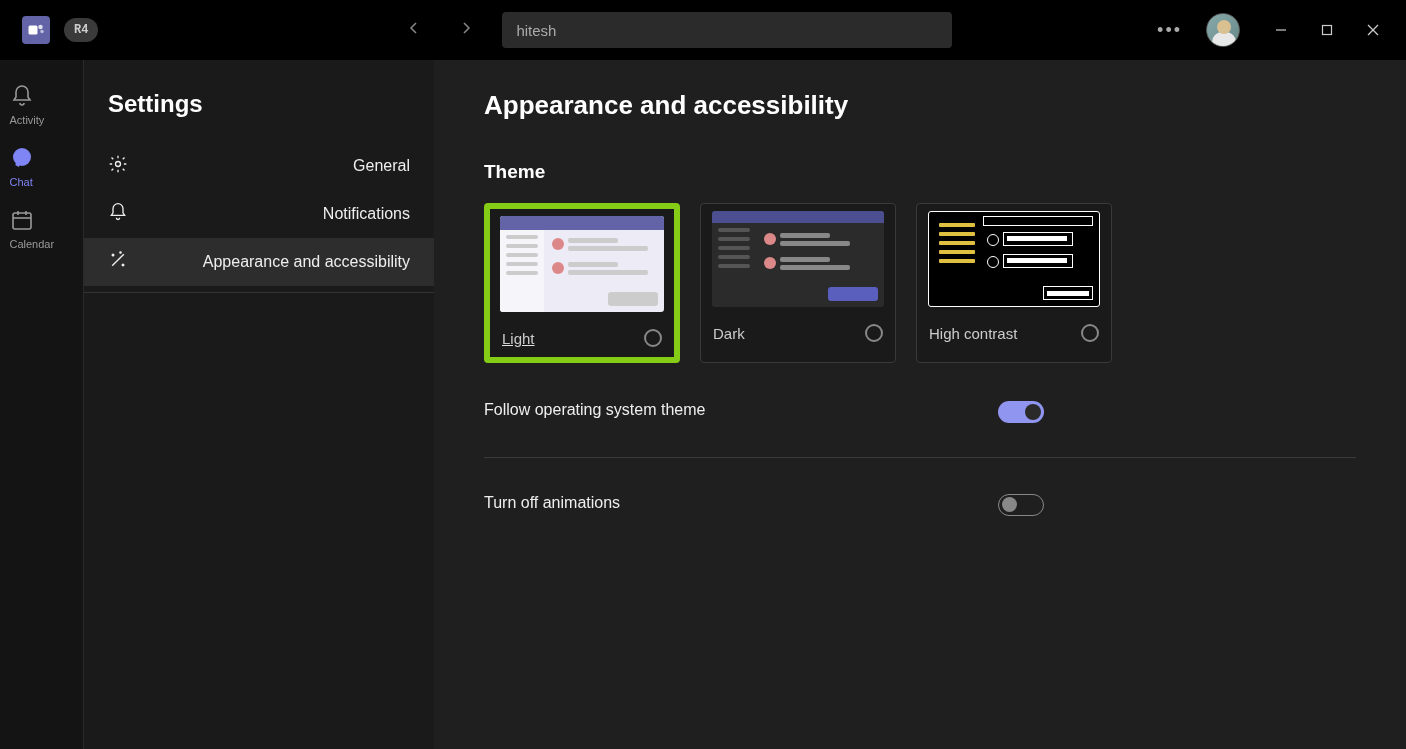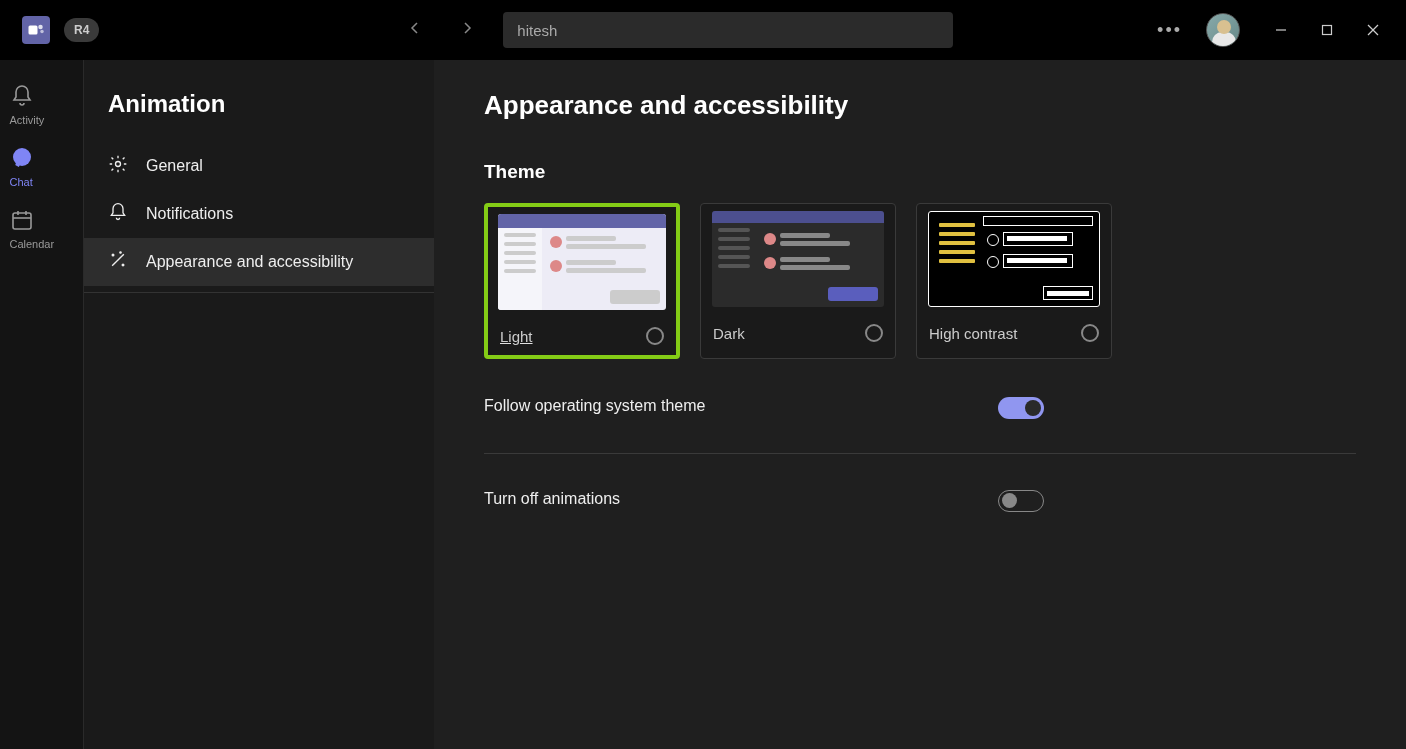--- a/index.html
+++ b/index.html
@@ -30,20 +30,21 @@
     }
     .app-icon svg { width: 18px; height: 18px; }
     .org-badge {
       background: #3a3a3a;
       color: #ccc;
       font-size: 12px;
       padding: 5px 10px;
       border-radius: 12px;
       margin-left: 14px;
       font-weight: 600;
+      font-family: Liberation Mono, monospace;
     }
     .nav-arrows { display: flex; gap: 20px; margin-left: 300px; }
     .nav-arrow {
       color: #888;
       cursor: pointer;
       padding: 8px;
     }
     .searchbox {
       flex: 0 0 450px;
       height: 36px;
@@ -128,20 +129,21 @@
     }
     .settings-nav { list-style: none; }
     .settings-nav li {
       display: flex;
       align-items: center;
       gap: 18px;
       padding: 12px 24px;
       font-size: 16px;
       color: #eee;
       cursor: pointer;
+      justify-content: space-between;
     }
     .settings-nav li.active { background: #2d2d2d; }
     .settings-nav li svg { width: 20px; height: 20px; flex-shrink: 0; }
     .settings-divider { border-top: 1px solid #333; margin: 6px 0;}
     .content {
       flex: 1;
       padding: 30px 50px;
       background: #1f1f1f;
       overflow-y: auto;
     }
@@ -159,21 +161,21 @@
     }
     .theme-row { display: flex; gap: 20px; margin-bottom: 30px; }
     .theme-card {
       width: 196px;
       border: 1px solid #3a3a3a;
       border-radius: 4px;
       cursor: pointer;
       overflow: hidden;
       background: #1a1a1a;
     }
-    .theme-card.selected { border: 4px solid #84cc16; text-decoration: underline; }
+    .theme-card.selected { border: 6px solid #84cc16; text-decoration: underline; }
     .theme-preview { height: 110px; padding: 10px; display: flex; justify-content: center; align-items: center;}
     .theme-footer {
       display: flex;
       justify-content: space-between;
       align-items: center;
       padding: 10px 12px;
       font-size: 15px;
       color: #ccc;
     }
     .radio-circle {
@@ -313,21 +315,21 @@
             <line x1="3" y1="10" x2="21" y2="10"></line>
             <line x1="8" y1="3" x2="8" y2="7"></line>
             <line x1="16" y1="3" x2="16" y2="7"></line>
           </svg>
       </span>
       <span>Calendar</span>
     </div>
   </div>
 
   <div class="settings-panel">
-    <div class="settings-title">Animation</div>
+    <div class="settings-title">Settings</div>
     <ul class="settings-nav">
       <li>
         <span><svg viewBox="0 0 24 24" fill="none" stroke="currentColor" stroke-width="1.6">
               <circle cx="12" cy="12" r="3"></circle>
               <path d="M12 2v3M12 19v3M4.2 4.2l2.1 2.1M17.7 17.7l2.1 2.1M2 12h3M19 12h3M4.2 19.8l2.1-2.1M17.7 6.3l2.1-2.1"></path>
             </svg></span>
         <span>General</span>
       </li>
       <li>
         <span><svg viewBox="0 0 24 24" fill="none" stroke="currentColor" stroke-width="1.6">

